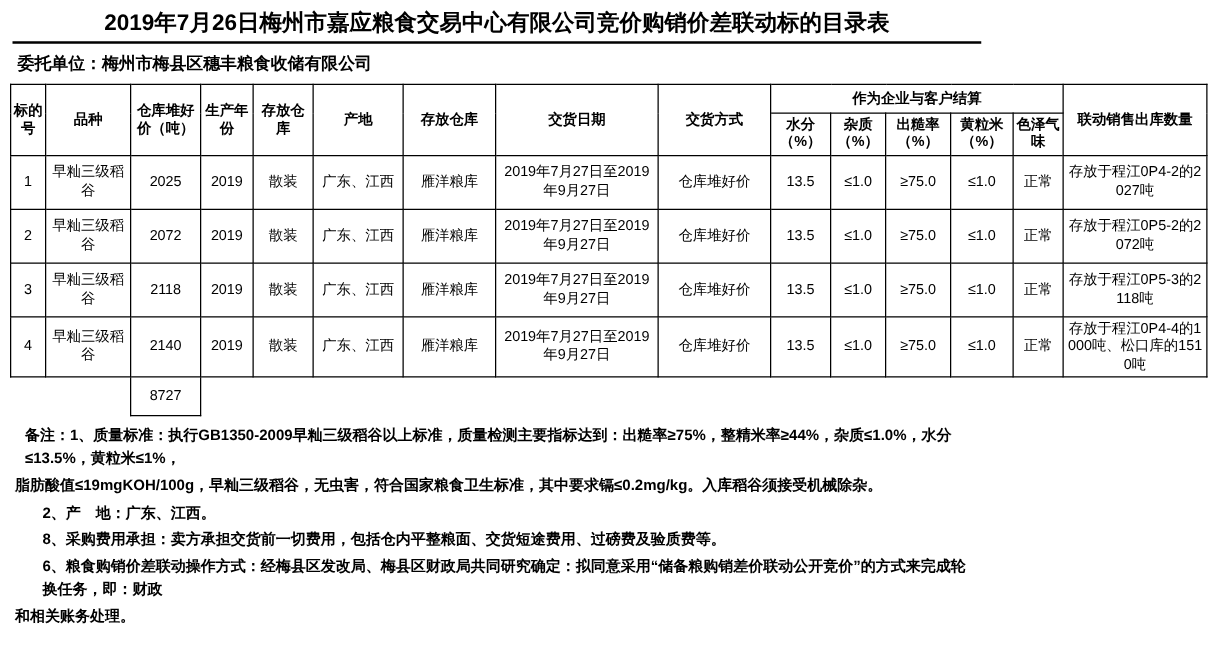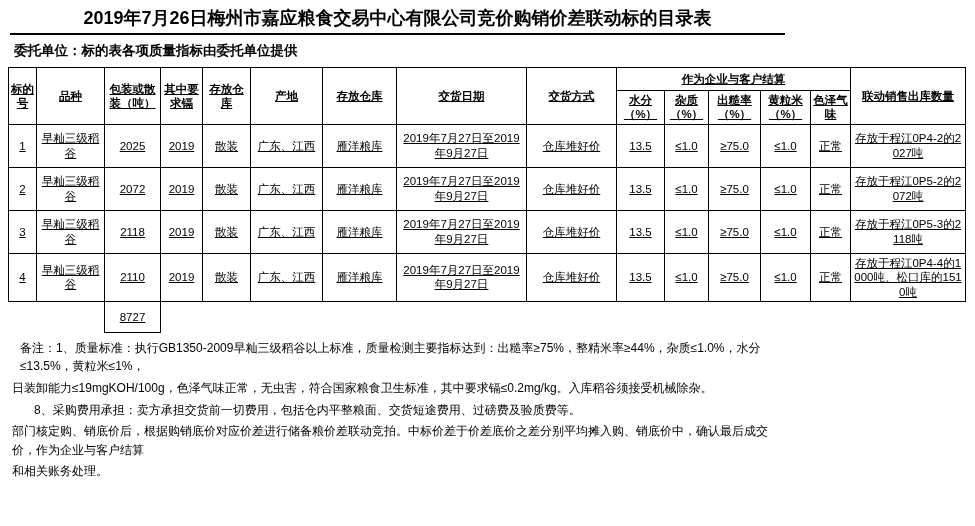--- a/index.html
+++ b/index.html
@@ -34,21 +34,20 @@
   .entrust {
     font-size: 13.5px;
     font-weight: bold;
     padding: 7px 0 7px 6px;
   }
   table.main {
     border-collapse: collapse;
     width: 957px;
     margin: 0 auto;
     table-layout: fixed;
-    text-decoration: underline;
   }
   table.main th, table.main td {
     border: 1px solid #000;
     text-align: center;
     vertical-align: middle;
     font-size: 11.5px;
     padding: 2px 1px;
     line-height: 1.25;
     word-break: break-all;
   }
@@ -64,37 +63,37 @@
     height: 26px;
   }
   .notes {
     margin: 6px 4px 0 4px;
     font-size: 12px;
     line-height: 1.55;
   }
   .notes p {
     margin: 0 0 3px 0;
     text-indent: 0;
-    font-weight: normal;
+    font-weight: bold;
   }
   .notes p.indent1 {
     padding-left: 8px;
   }
   .notes p.indent2 {
     padding-left: 22px;
   }
 </style>
 </head>
 <body>
 
 <div class="page">
 
   <div class="title">2019年7月26日梅州市嘉应粮食交易中心有限公司竞价购销价差联动标的目录表</div>
 
-  <div class="entrust">委托单位：标的表各项质量指标由委托单位提供</div>
+  <div class="entrust">委托单位：梅州市梅县区穗丰粮食收储有限公司</div>
 
   <table class="main">
     <colgroup>
       <col style="width:28px">
       <col style="width:68px">
       <col style="width:56px">
       <col style="width:42px">
       <col style="width:48px">
       <col style="width:72px">
       <col style="width:74px">
@@ -104,22 +103,22 @@
       <col style="width:44px">
       <col style="width:52px">
       <col style="width:50px">
       <col style="width:40px">
       <col style="width:115px">
     </colgroup>
     <thead>
       <tr class="r1">
         <th rowspan="2">标的号</th>
         <th rowspan="2">品种</th>
-        <th rowspan="2">包装或散装（吨）</th>
-        <th rowspan="2">其中要求镉</th>
+        <th rowspan="2">仓库堆好价（吨）</th>
+        <th rowspan="2">生产年份</th>
         <th rowspan="2">存放仓库</th>
         <th rowspan="2">产地</th>
         <th rowspan="2">存放仓库</th>
         <th rowspan="2">交货日期</th>
         <th rowspan="2">交货方式</th>
         <th colspan="5">作为企业与客户结算</th>
         <th rowspan="2">联动销售出库数量</th>
       </tr>
       <tr class="r1">
         <th>水分（%）</th>
@@ -177,21 +176,21 @@
         <td>13.5</td>
         <td>≤1.0</td>
         <td>≥75.0</td>
         <td>≤1.0</td>
         <td>正常</td>
         <td>存放于程江0P5-3的2118吨</td>
       </tr>
       <tr class="data-row">
         <td>4</td>
         <td>早籼三级稻谷</td>
-        <td>2110</td>
+        <td>2140</td>
         <td>2019</td>
         <td>散装</td>
         <td>广东、江西</td>
         <td>雁洋粮库</td>
         <td>2019年7月27日至2019年9月27日</td>
         <td>仓库堆好价</td>
         <td>13.5</td>
         <td>≤1.0</td>
         <td>≥75.0</td>
         <td>≤1.0</td>
@@ -213,19 +212,20 @@
         <td style="border:none"></td>
         <td style="border:none"></td>
         <td style="border:none"></td>
         <td style="border:none"></td>
       </tr>
     </tbody>
   </table>
 
   <div class="notes">
     <p class="indent1">备注：1、质量标准：执行GB1350-2009早籼三级稻谷以上标准，质量检测主要指标达到：出糙率≥75%，整精米率≥44%，杂质≤1.0%，水分≤13.5%，黄粒米≤1%，</p>
-    <p>日装卸能力≤19mgKOH/100g，色泽气味正常，无虫害，符合国家粮食卫生标准，其中要求镉≤0.2mg/kg。入库稻谷须接受机械除杂。</p>
+    <p>脂肪酸值≤19mgKOH/100g，早籼三级稻谷，无虫害，符合国家粮食卫生标准，其中要求镉≤0.2mg/kg。入库稻谷须接受机械除杂。</p>
+    <p class="indent2">2、产　地：广东、江西。</p>
     <p class="indent2">8、采购费用承担：卖方承担交货前一切费用，包括仓内平整粮面、交货短途费用、过磅费及验质费等。</p>
-    <p>部门核定购、销底价后，根据购销底价对应价差进行储备粮价差联动竞拍。中标价差于价差底价之差分别平均摊入购、销底价中，确认最后成交价，作为企业与客户结算</p>
+    <p class="indent2">6、粮食购销价差联动操作方式：经梅县区发改局、梅县区财政局共同研究确定：拟同意采用“储备粮购销差价联动公开竞价”的方式来完成轮换任务，即：财政</p>
     <p>和相关账务处理。</p>
   </div>
 
 </div>
 
 </body></html>

